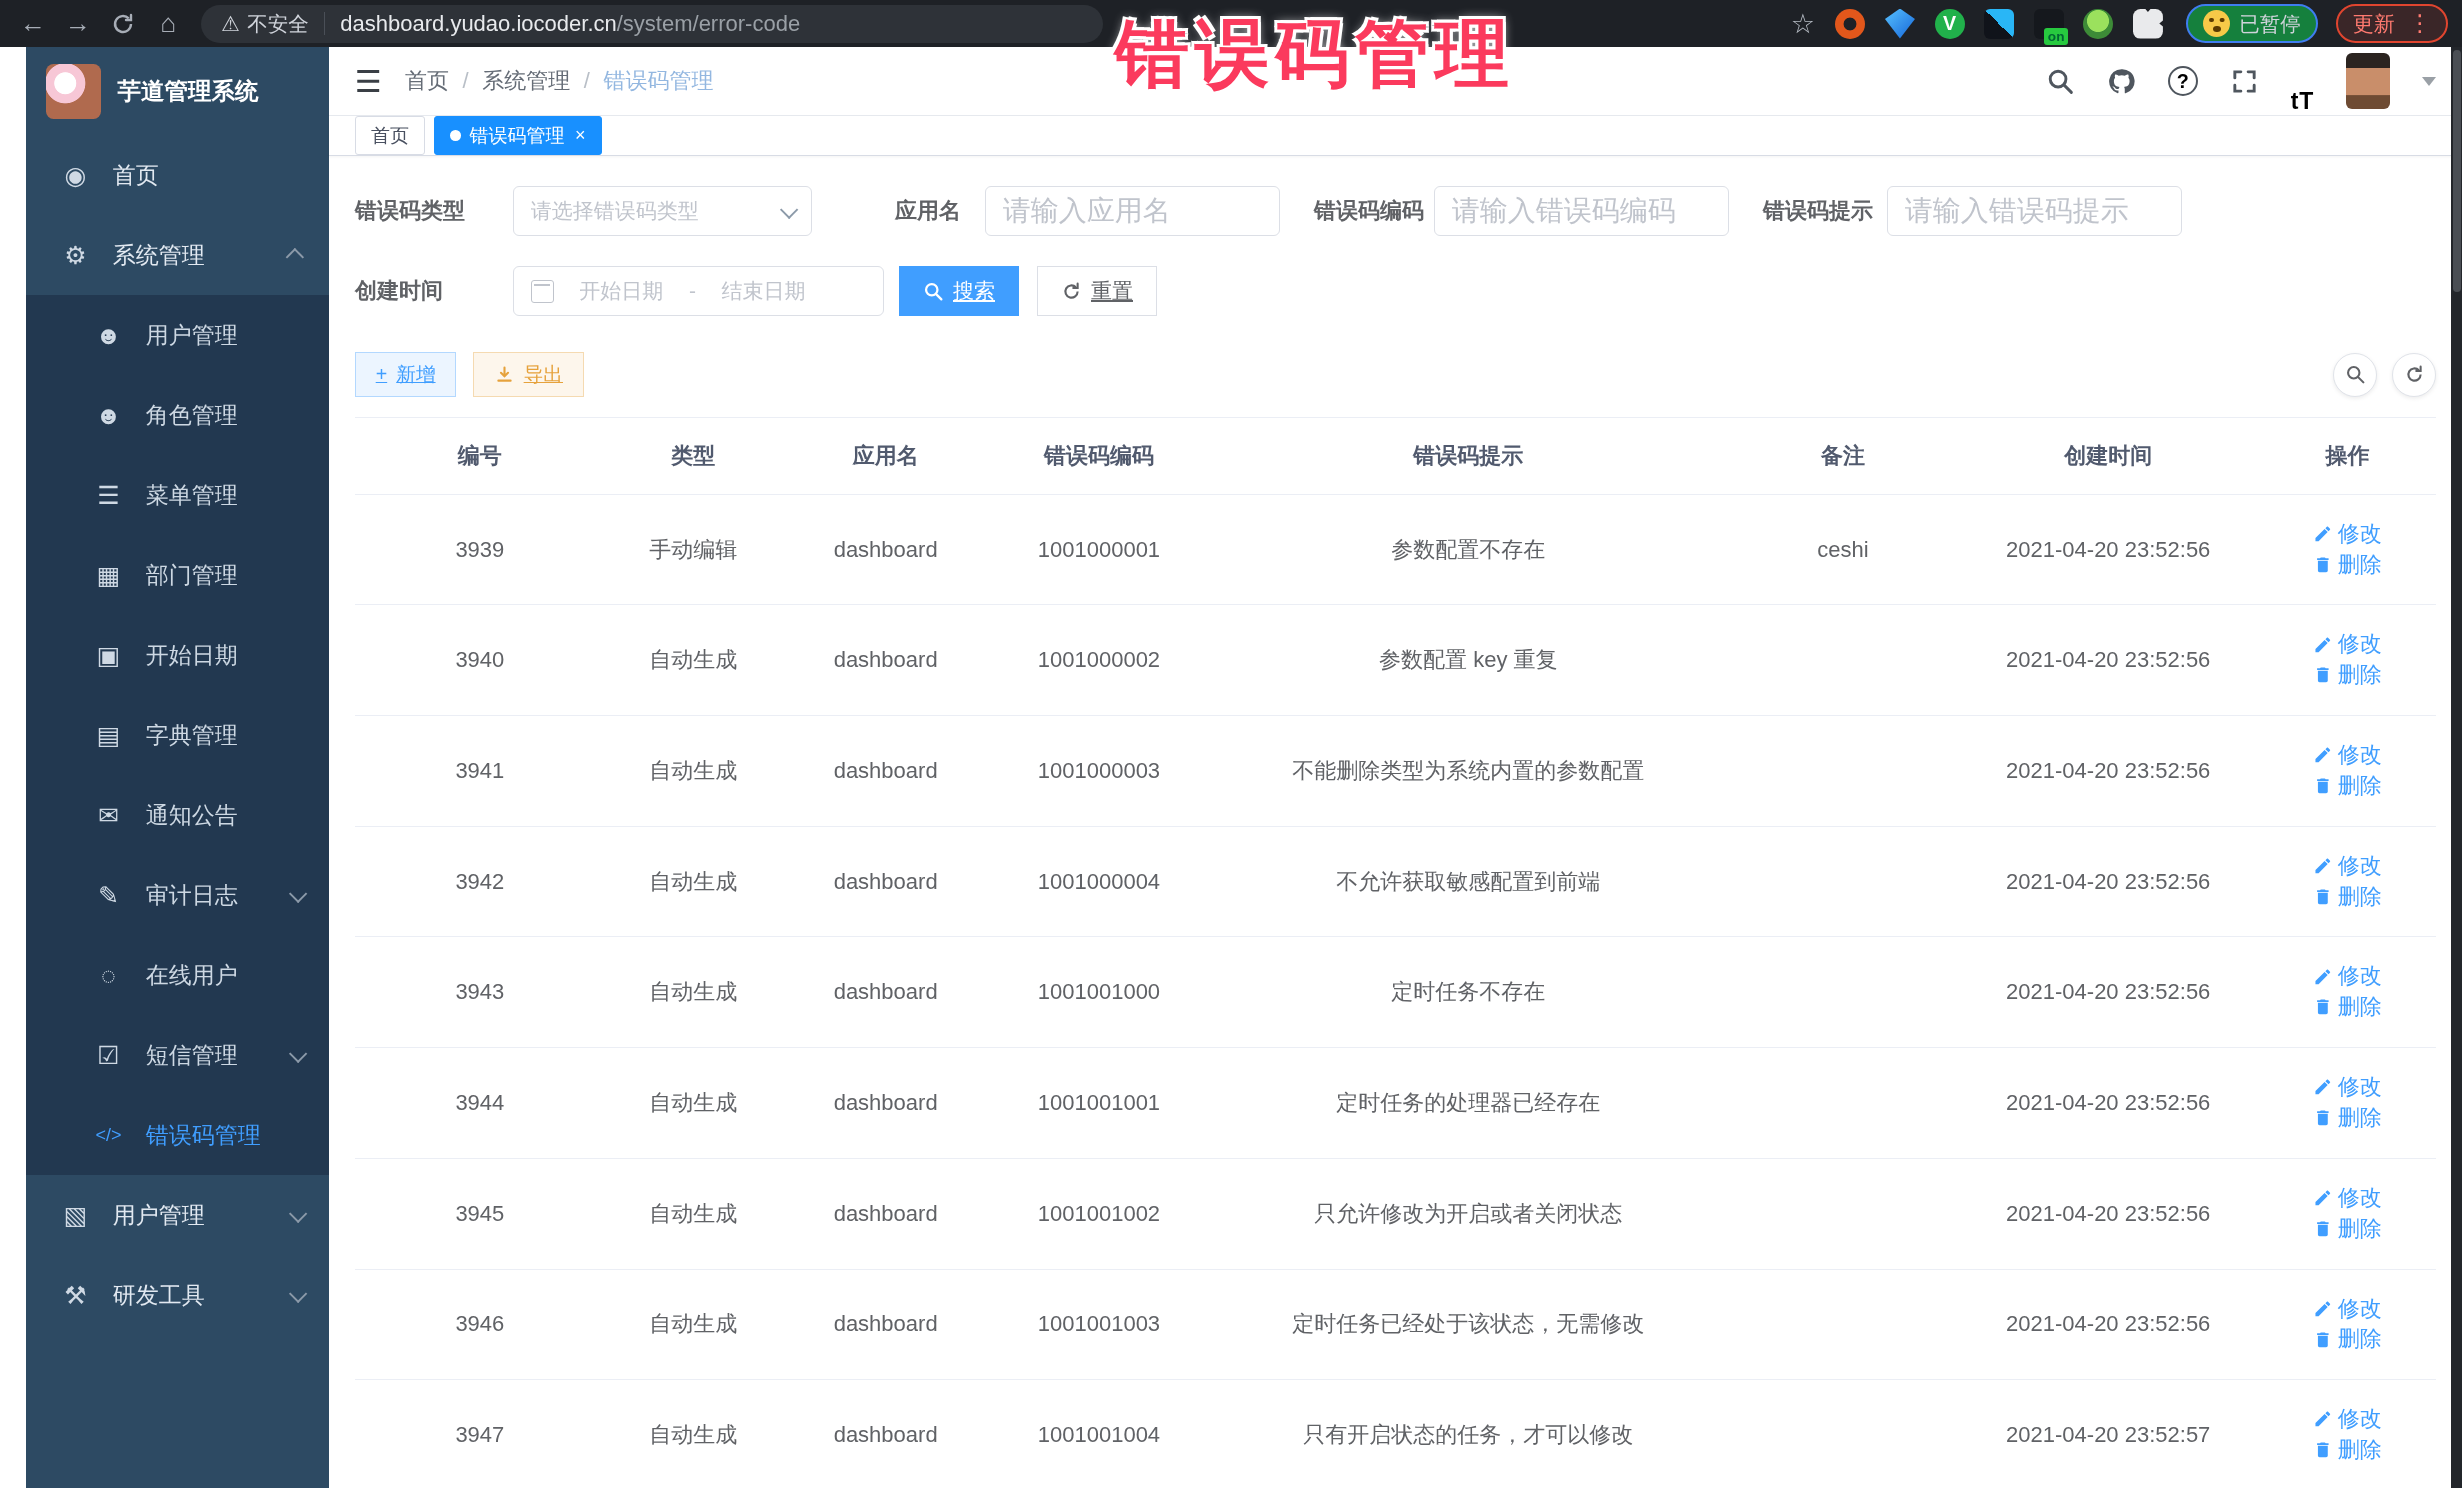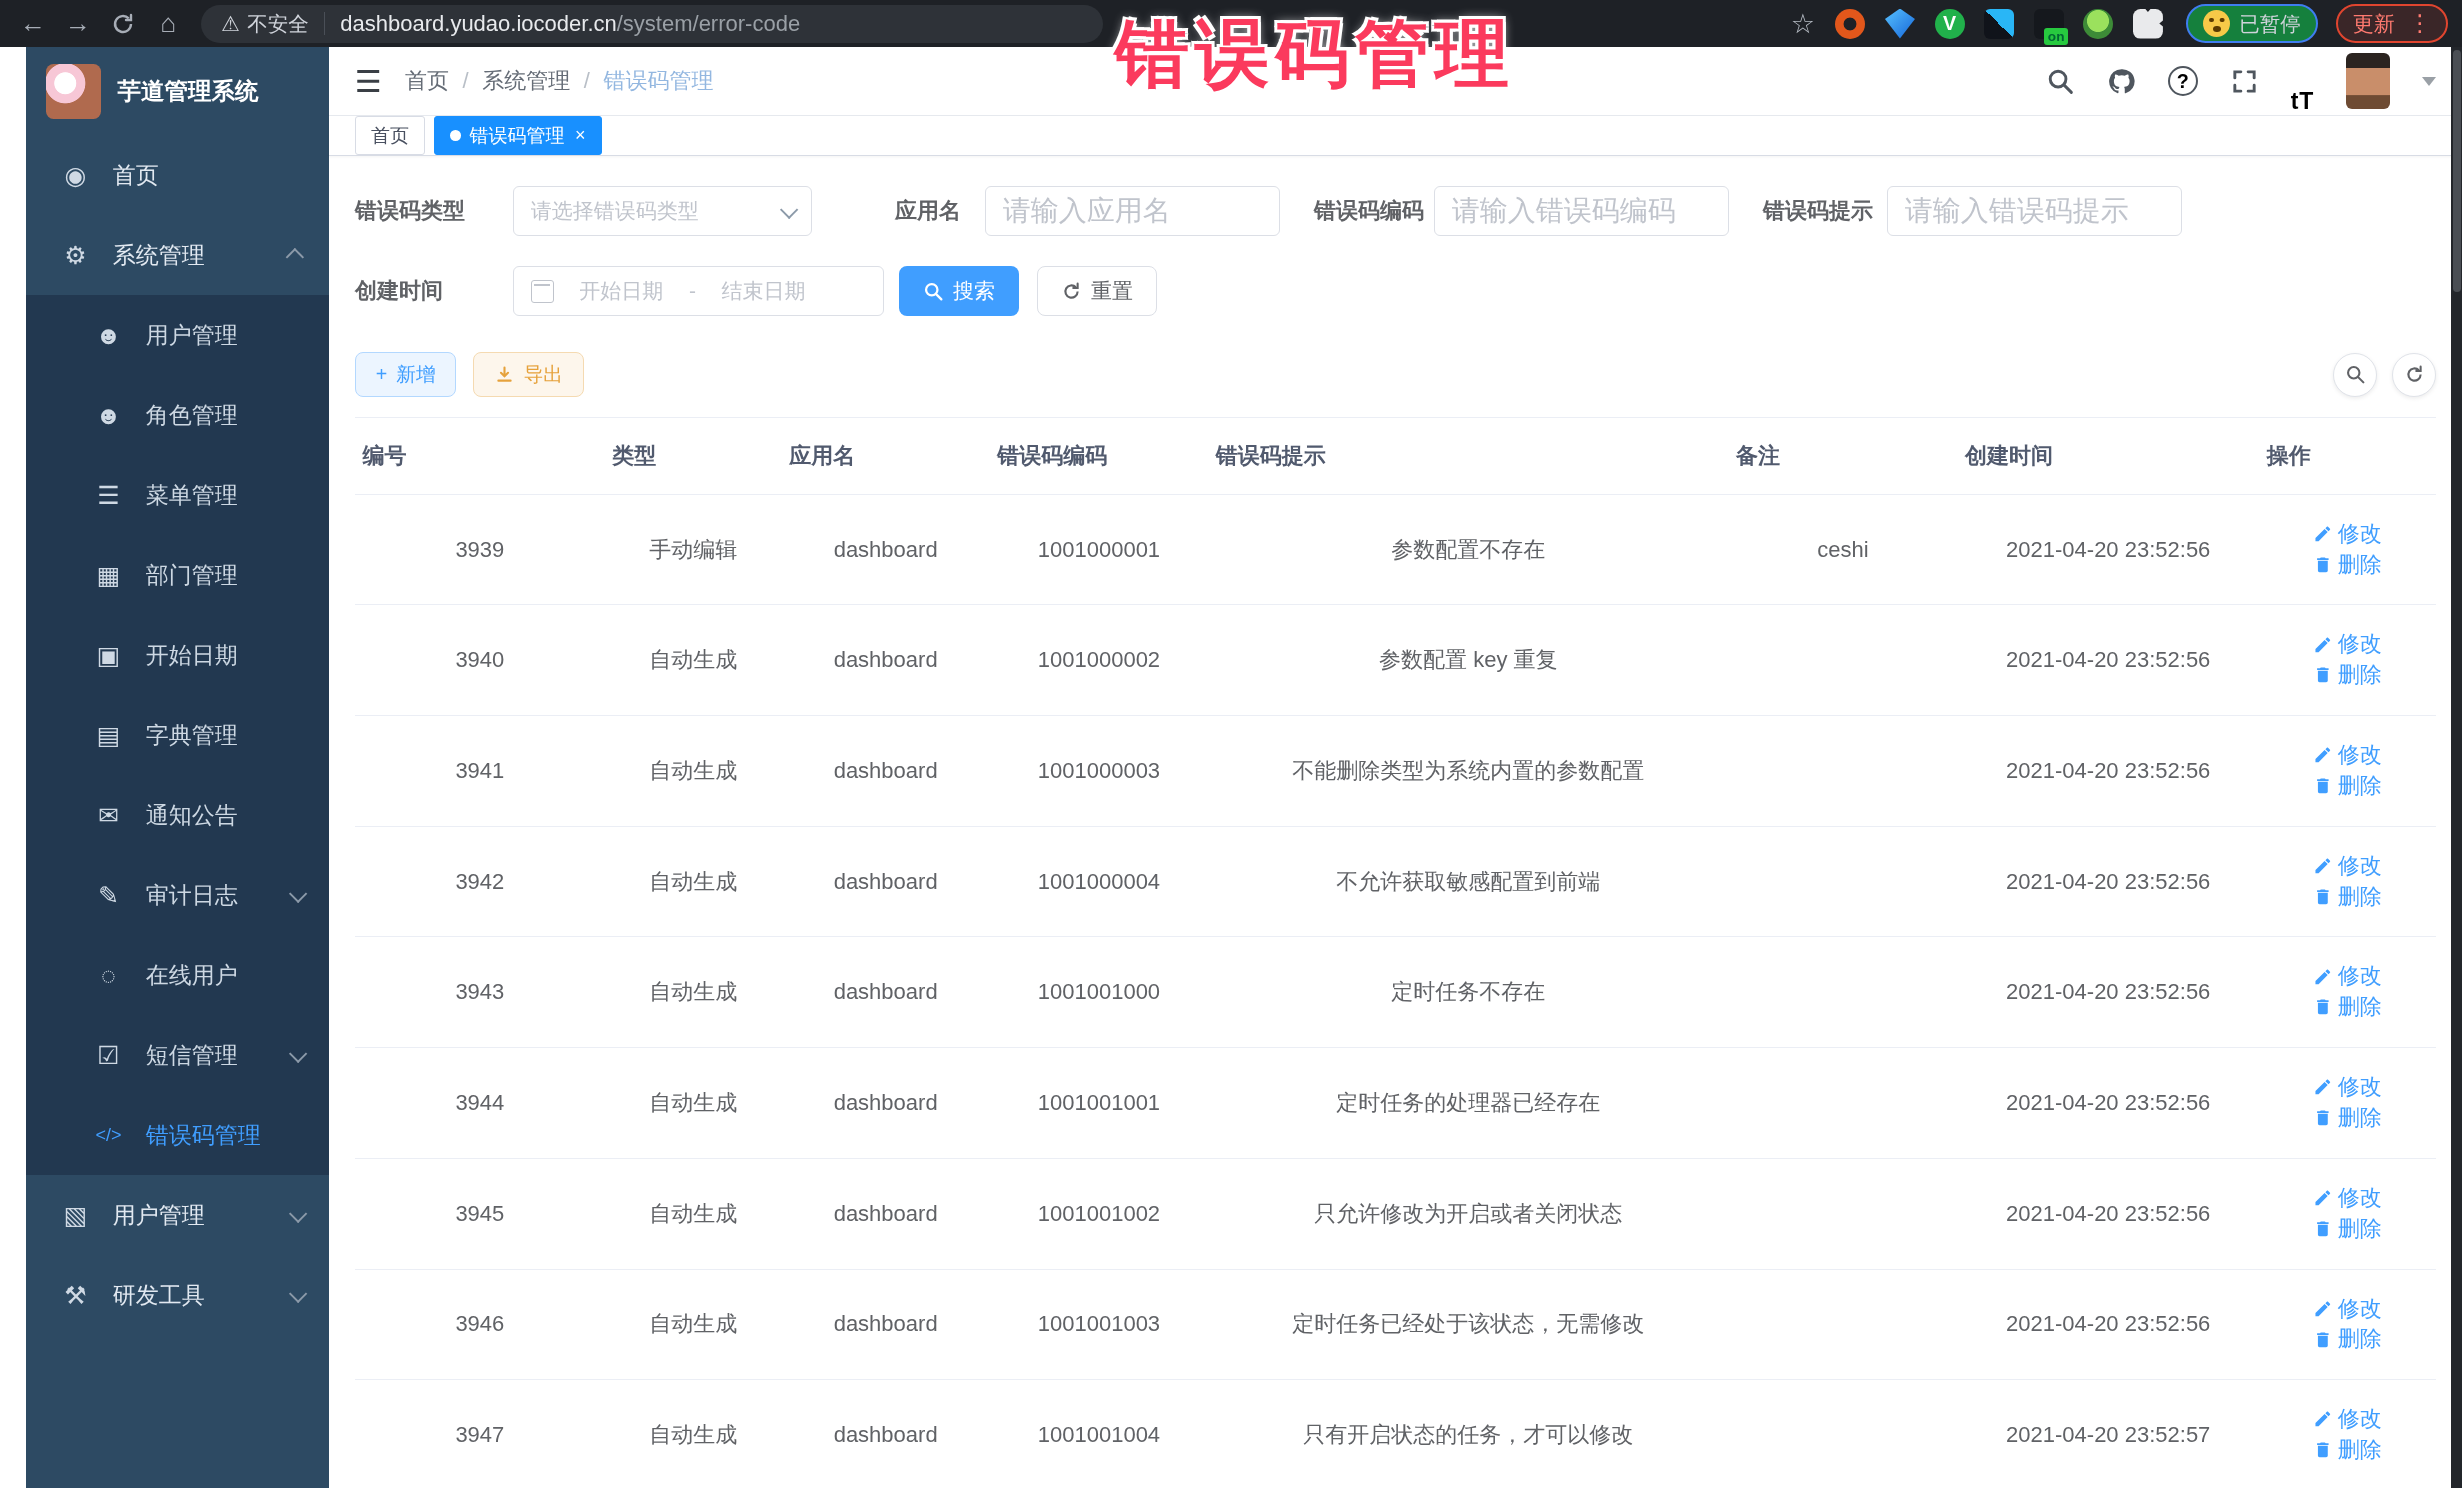--- a/index.html
+++ b/index.html
@@ -100,40 +100,40 @@
   .sel { width:299px; }
   .inp { width:295px; }
   .inp input { border:none; outline:none; width:100%; font-size:28px; color:#606266;
     font-family:inherit; }
   .inp input::placeholder { color:#c0c4cc; }
   .daterange { width:371px; gap:10.6px; }
   .daterange .d { width:114px; text-align:center; white-space:nowrap; }
   .daterange .dash { color:#c0c4cc; }
   .cal { width:23px; height:23px; border:1.9px solid #c0c4cc; border-radius:3px; position:relative; flex:none; }
   .cal::before { content:""; position:absolute; top:3.8px; left:2.3px; right:2.3px; height:1.9px; background:#c0c4cc; }
-  .btn { height:50px; border-radius:8px; display:inline-flex; align-items:center; justify-content:center;
-    gap:9px; font-size:21px; padding:0 23px; border:1.5px solid transparent; cursor:pointer; white-space:nowrap; }
+  .btn { height:50px; border-radius:0; display:inline-flex; align-items:center; justify-content:center;
+    gap:9px; font-size:21px; padding:0 23px; border:1.5px solid transparent; cursor:pointer; white-space:nowrap;text-decoration:underline; }
   .btn-primary { background:#409eff; color:#fff; margin-left:15px; }
   .btn-plain { background:#fff; border-color:#dcdfe6; color:#606266; margin-left:18px; }
   .btn svg { width:21px; height:21px; }
 
   
   .toolbar { display:flex; align-items:center; padding:6px 26px 0; }
   .btn-sm { height:45px; font-size:19.7px; padding:0 19.7px; }
   .btn-add { background:#ecf5ff; border-color:#b3d8ff; color:#409eff; }
   .btn-export { background:#fdf6ec; border-color:#f5dab1; color:#e6a23c; margin-left:16.7px; }
   .tb-right { margin-left:auto; display:flex; gap:15px; }
   .circle-btn { width:44px; height:44px; border-radius:50%; background:#fff; border:0.8px solid #e0e3e9;
     box-shadow:0 1.5px 4.5px rgba(0,0,0,.08); display:flex; align-items:center; justify-content:center; }
   .circle-btn svg { width:21px; height:21px; fill:none; stroke:#606266; stroke-width:2.4; }
 
   
   .tbl-wrap { padding:19.7px 26px 0; }
   table { width:100%; border-collapse:collapse; table-layout:fixed; }
-  thead th { font-size:22px; font-weight:bold; color:#515a6e; padding:23px 7.6px; text-align:left;
+  thead th { font-size:22px; font-weight:bold; color:#515a6e; padding:23px 7.6px; text-align:center;
     border-top:0.8px solid #ebeef5; border-bottom:0.8px solid #ebeef5; }
   tbody td { font-size:22px; color:#606266; padding:24px 7.6px; text-align:center;
     border-bottom:0.8px solid #ebeef5; word-wrap:break-word; }
   .code-narrow { display:inline-block; width:130px; word-break:break-all; line-height:1.55; text-align:center; }
   .op-link { color:#409eff; display:inline-flex; align-items:center; gap:4.5px; margin:0 9px; white-space:nowrap; }
   .op-link svg { width:19.7px; height:19.7px; fill:#409eff; }
 
   
   .annotation { position:absolute; top:4.5px; left:1315px; transform:translateX(-50%); z-index:60;
     font-size:74px; font-weight:900; letter-spacing:6px; color:#fb3a5d; white-space:nowrap;

